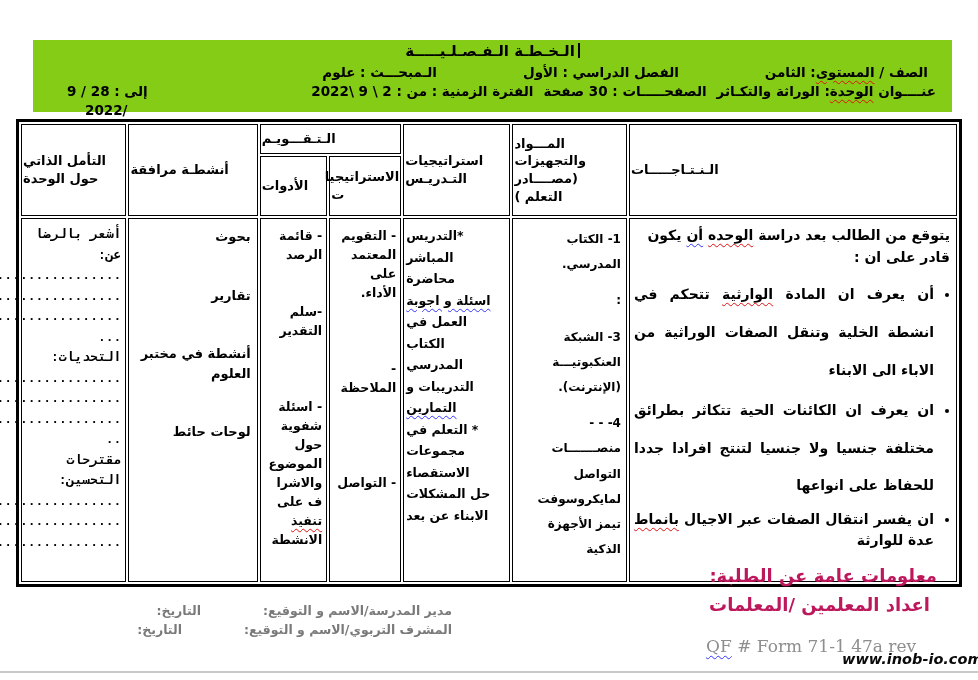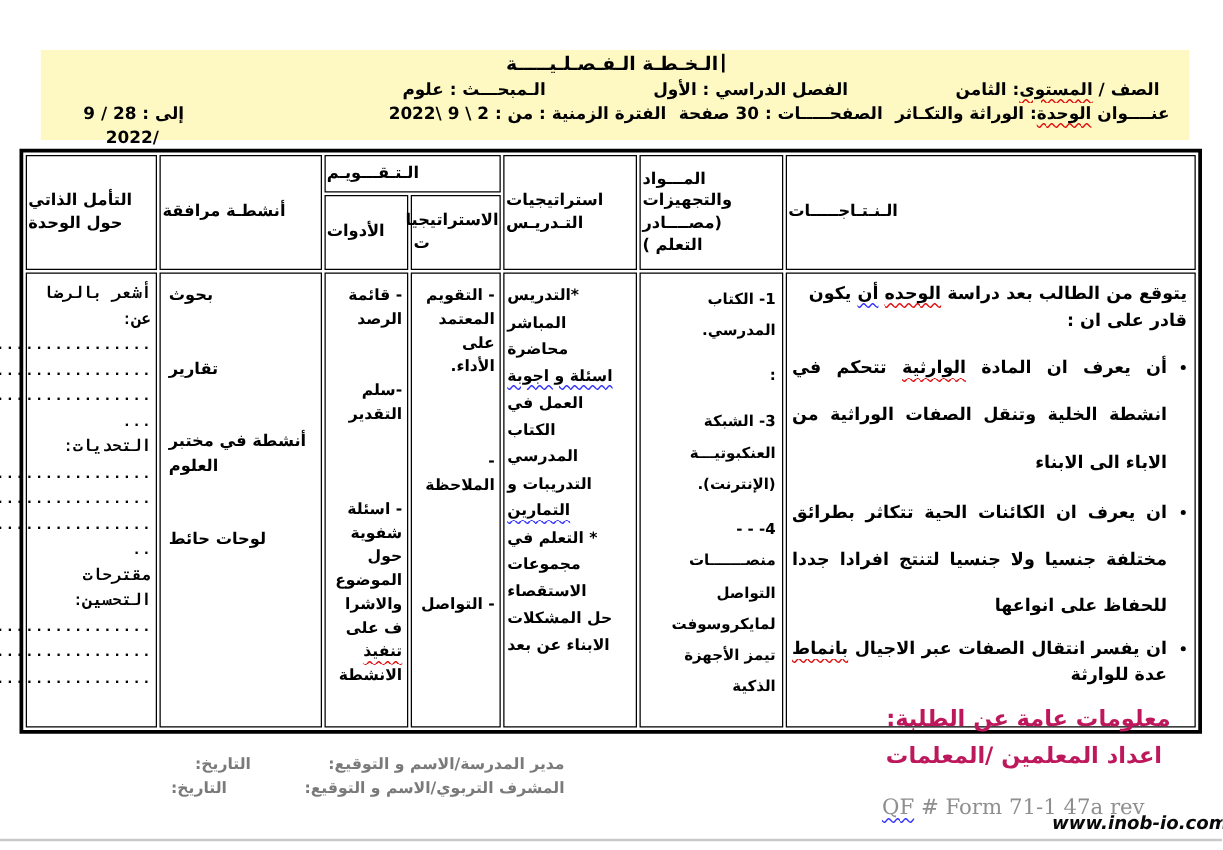--- a/index.html
+++ b/index.html
@@ -6,21 +6,21 @@
   body{
     width:978px;height:680px;position:relative;overflow:hidden;
     background:#ffffff;
     font-family:"DejaVu Sans",sans-serif;
     direction:rtl;
     color:#000;
   }
   
   .yellow-header{
     position:absolute;top:40px;right:26px;left:33px;height:72px;
-    background:#fef9c3;font-weight:bold;line-height:1.3;
+    background:#84cc16;font-weight:bold;line-height:1.3;
   }
   .y-title{ text-align:center;font-size:15px;padding-top:2px; }
   .cursor{ display:inline-block;width:2px;height:15px;background:#000;margin-left:3px;vertical-align:-2px; }
   .y-row{ display:flex;font-size:13.5px;margin-top:2px;white-space:nowrap; }
   .y-row2{ padding-right:24px;gap:86px; }
   .y-row3{ padding-right:16px;padding-left:34px;gap:10px; }
   .push-left{ margin-inline-start:auto; }
   .y-row4{ text-align:right;padding-left:52px;font-size:13.5px;margin-top:1px;direction:rtl;text-align:left; }
   
   table.plan{
@@ -46,21 +46,21 @@
   
   .cell-materials{ padding:8px 5px;font-size:12px;font-weight:bold;line-height:2.1;text-align:right; }
   .mat-line{ margin-bottom:11px; }
   
   .cell-teaching{ padding:6px 2px;font-size:12.5px;font-weight:bold;text-align:left;line-height:1.72; }
   
   .cell-evalstrat,.cell-tools{
     padding:7px 4px;font-size:12.5px;font-weight:bold;text-align:right;line-height:1.52;
   }
   
-  .cell-activities{ padding:8px 6px;font-size:13px;font-weight:bold;text-align:left;line-height:1.5; }
+  .cell-activities{ padding:8px 6px;font-size:13px;font-weight:bold;text-align:right;line-height:1.5; }
   
   .cell-reflection{ padding:6px 4px;font-size:13px;font-weight:bold;text-align:right;line-height:1.58;font-family:Liberation Mono, monospace; }
   
   .wavy-red{ text-decoration:underline wavy #e01010 1px;text-underline-offset:3px; }
   .wavy-blue{ text-decoration:underline wavy #3333ff 1px;text-underline-offset:3px; }
   
   .meta{
     position:absolute;top:562px;right:41px;text-align:right;
     color:#be185d;font-weight:bold;font-size:18px;line-height:1.6;
   }

